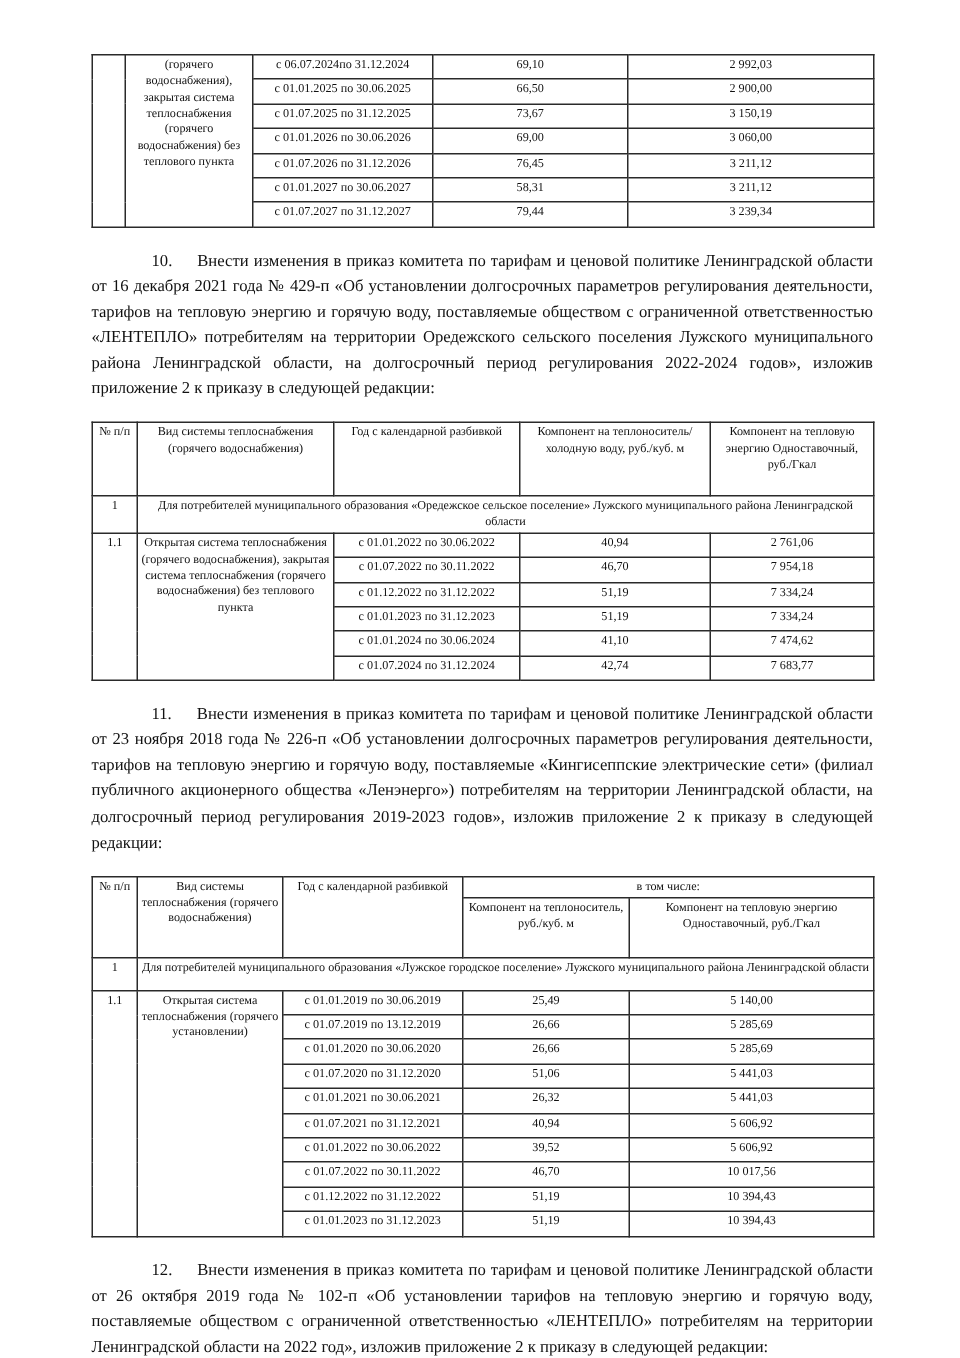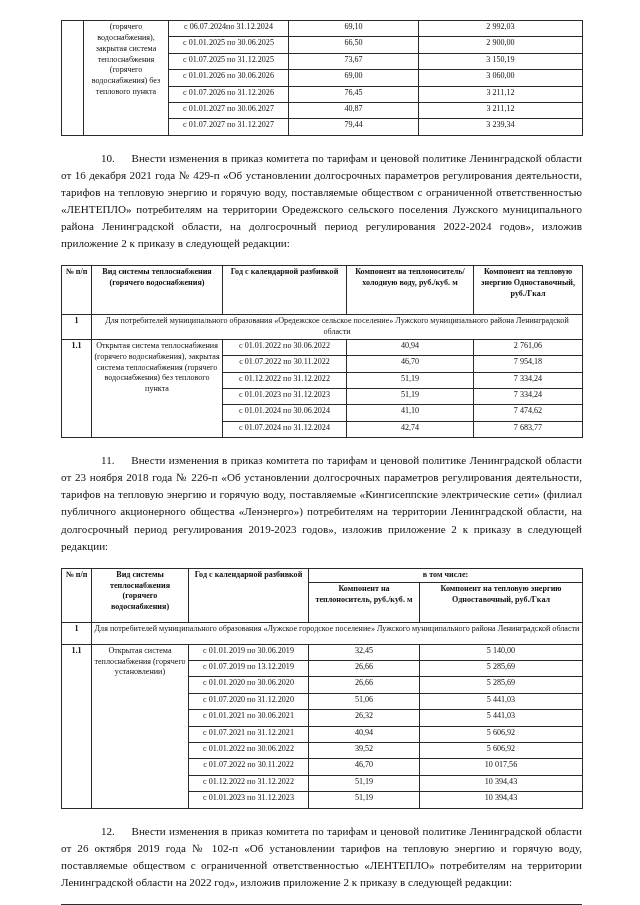--- a/index.html
+++ b/index.html
@@ -46,26 +46,25 @@
   }
   td.lft {
     text-align: left;
     padding-left: 4px;
   }
   td.ctr { text-align: center; }
   td.hdr {
     text-align: center;
     vertical-align: middle;
     padding: 3px 2px;
-    font-weight: bold;
   }
   td.blank { border: 1px solid #2a2a2a; }
 
   
-  .tbl-top { margin-top: 20px; border-radius: 30px; }
+  .tbl-top { margin-top: 36px; border-radius: 30px; }
   .tbl-top td { height: 13.4px; }
 
   
   p.para {
     margin: 0;
     text-align: justify;
     text-justify: inter-word;
     font-size: 11.1px;
     line-height: 1.54;
     text-indent: 40px;
@@ -116,21 +115,21 @@
           <td class="ctr">69,00</td>
           <td class="ctr">3 060,00</td>
         </tr>
         <tr class="r-tall">
           <td class="ctr">с 01.07.2026 по 31.12.2026</td>
           <td class="ctr">76,45</td>
           <td class="ctr">3 211,12</td>
         </tr>
         <tr class="r-tall">
           <td class="ctr">с 01.01.2027 по 30.06.2027</td>
-          <td class="ctr">40,87</td>
+          <td class="ctr">58,31</td>
           <td class="ctr">3 211,12</td>
         </tr>
         <tr class="r-tall">
           <td class="ctr">с 01.07.2027 по 31.12.2027</td>
           <td class="ctr">79,44</td>
           <td class="ctr">3 239,34</td>
         </tr>
       </tbody>
     </table>
 
@@ -221,21 +220,21 @@
           <td class="hdr">Компонент на тепловую энергию Одноставочный, руб./Гкал</td>
         </tr>
         <tr>
           <td class="hdr" style="height:19px">1</td>
           <td colspan="4" class="lft">Для потребителей муниципального образования «Лужское городское поселение» Лужского муниципального района Ленинградской области</td>
         </tr>
         <tr class="r-tall">
           <td rowspan="10" class="hdr">1.1</td>
           <td rowspan="10" class="lft">Открытая система теплоснабжения (горячего установлении)</td>
           <td class="ctr">с 01.01.2019 по 30.06.2019</td>
-          <td class="ctr">32,45</td>
+          <td class="ctr">25,49</td>
           <td class="ctr">5 140,00</td>
         </tr>
         <tr class="r-tall">
           <td class="ctr">с 01.07.2019 по 13.12.2019</td>
           <td class="ctr">26,66</td>
           <td class="ctr">5 285,69</td>
         </tr>
         <tr class="r-tall">
           <td class="ctr">с 01.01.2020 по 30.06.2020</td>
           <td class="ctr">26,66</td>

